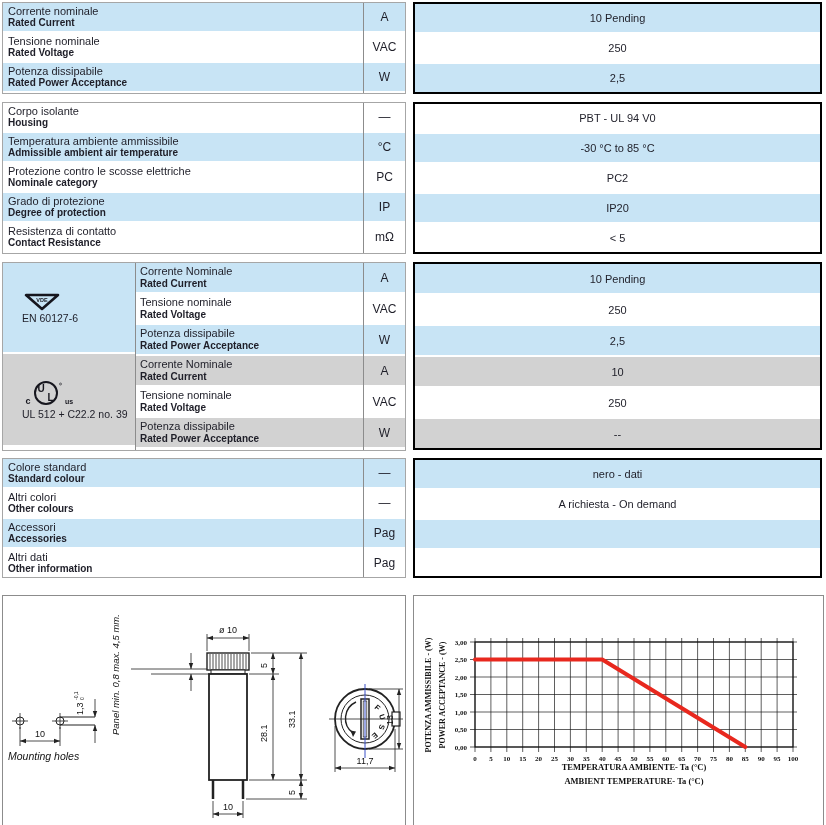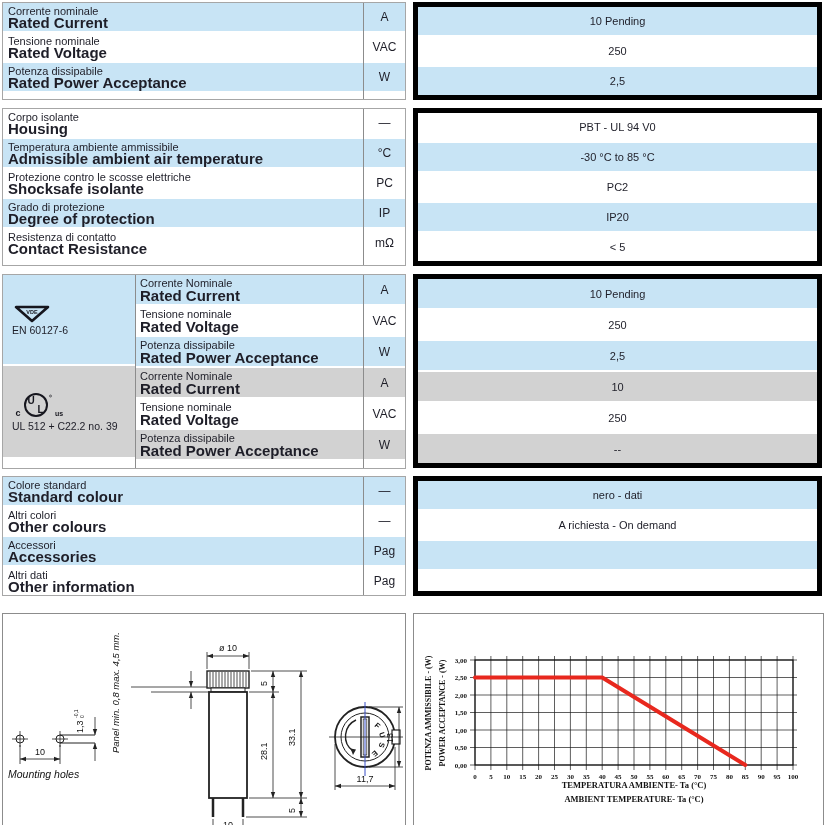--- a/index.html
+++ b/index.html
@@ -1,37 +1,37 @@
 <!DOCTYPE html>
 <html><head>
 <meta charset="utf-8">
 <style>
   html,body{margin:0;padding:0;background:#fff;}
   .page{position:relative;width:826px;height:825px;background:#fff;
         font-family:"Liberation Sans",sans-serif;color:#1e1e28;box-sizing:border-box;padding:2px;}
   .section{display:flex;gap:7px;margin-bottom:8px;}
   .ltab{width:404px;border:1px solid #a6a6a6;box-sizing:border-box;position:relative;background:#fff;}
-  .rtab{width:409px;border:5px solid #000000;box-sizing:border-box;background:#fff;}
+  .rtab{width:409px;border:2px solid #000000;box-sizing:border-box;background:#fff;}
   .vdiv{position:absolute;top:0;bottom:0;width:1px;background:#8c8c8c;z-index:2;}
   .row{display:flex;height:28px;border-bottom:2px solid #fff;}
   .row:last-child,.vrow:last-child{border-bottom:none;height:28px;}
   .cert-rows .row{height:29px;}
   .cert-rows .row:last-child{height:29px;}
   .rtab.cert-vals .vrow{height:29px;}
   .label{flex:1;padding:0 5px;display:flex;flex-direction:column;justify-content:center;overflow:hidden;}
   .it{font-size:11px;line-height:12.5px;white-space:nowrap;}
-  .en{font-size:15px;font-weight:bold;line-height:12.5px;white-space:nowrap;}
+  .en{font-size:10px;font-weight:bold;line-height:12.5px;white-space:nowrap;}
   .unit{width:41px;display:flex;align-items:center;justify-content:center;font-size:12px;}
   .vrow{height:28px;border-bottom:2px solid #fff;display:flex;align-items:center;justify-content:center;font-size:11px;}
   .blue{background:#c8e4f5;}
   .white{background:#ffffff;}
   .gray{background:#d2d2d2;}
   .certtab{display:flex;}
   .logo-col{width:132px;display:flex;flex-direction:column;}
-  .logo-cell{height:91px;border-bottom:2px solid #fff;display:flex;flex-direction:column;justify-content:center;padding-left:9px;gap:0;box-sizing:border-box;}
+  .logo-cell{height:91px;border-bottom:2px solid #fff;display:flex;flex-direction:column;justify-content:center;padding-left:19px;gap:0;box-sizing:border-box;}
   .logo-cell:last-child{border-bottom:none;}
   .cert-rows{flex:1;display:flex;flex-direction:column;}
   .std{font-size:10.5px;}
   .drawings{display:flex;gap:7px;margin-top:17px;}
   .panel{border:1px solid #8c8c8c;box-sizing:border-box;height:233px;background:#fff;}
   .panel.left{width:404px;}
   .panel.right{width:411px;}
   svg{display:block;}
   .dline{stroke:#222;stroke-width:1;}
   .thin{stroke:#222;stroke-width:0.8;}
@@ -95,21 +95,21 @@
       <div class="row blue">
         <div class="label">
             <div class="it">Temperatura ambiente ammissibile</div>
             <div class="en">Admissible ambient air temperature</div>
           </div>
         <div class="unit">°C</div>
       </div>
       <div class="row white">
         <div class="label">
             <div class="it">Protezione contro le scosse elettriche</div>
-            <div class="en">Shocksafe isolante</div>
+            <div class="en">Nominale category</div>
           </div>
         <div class="unit">PC</div>
       </div>
       <div class="row blue">
         <div class="label">
             <div class="it">Grado di protezione</div>
             <div class="en">Degree of protection</div>
           </div>
         <div class="unit">IP</div>
       </div>

